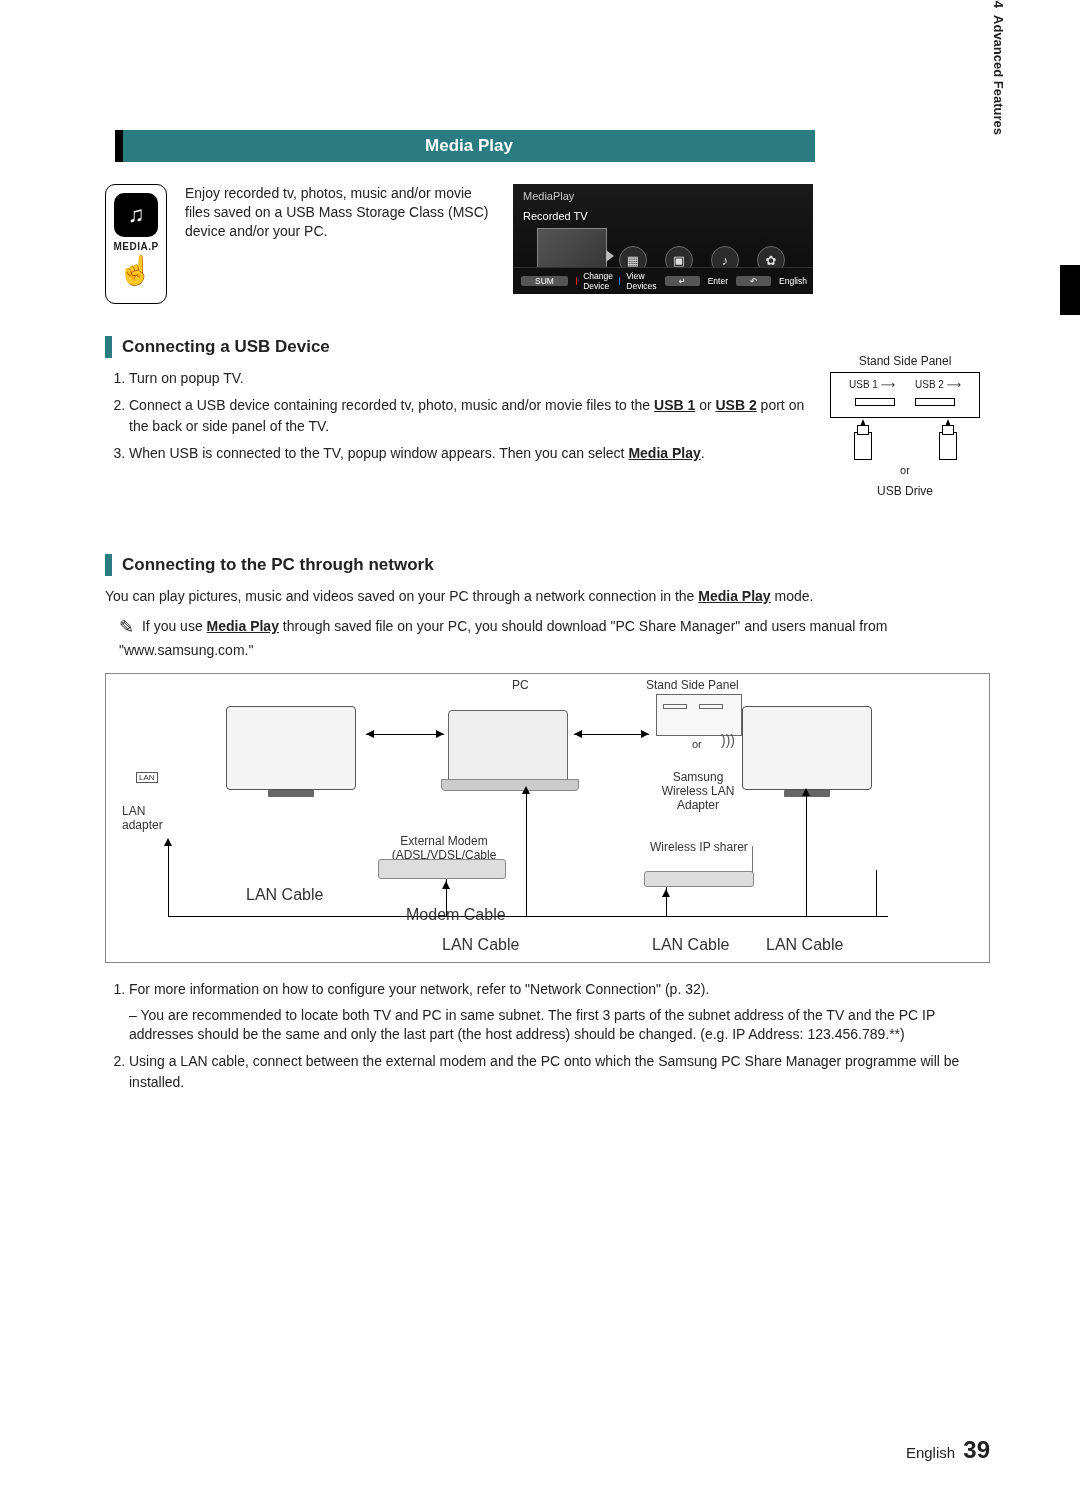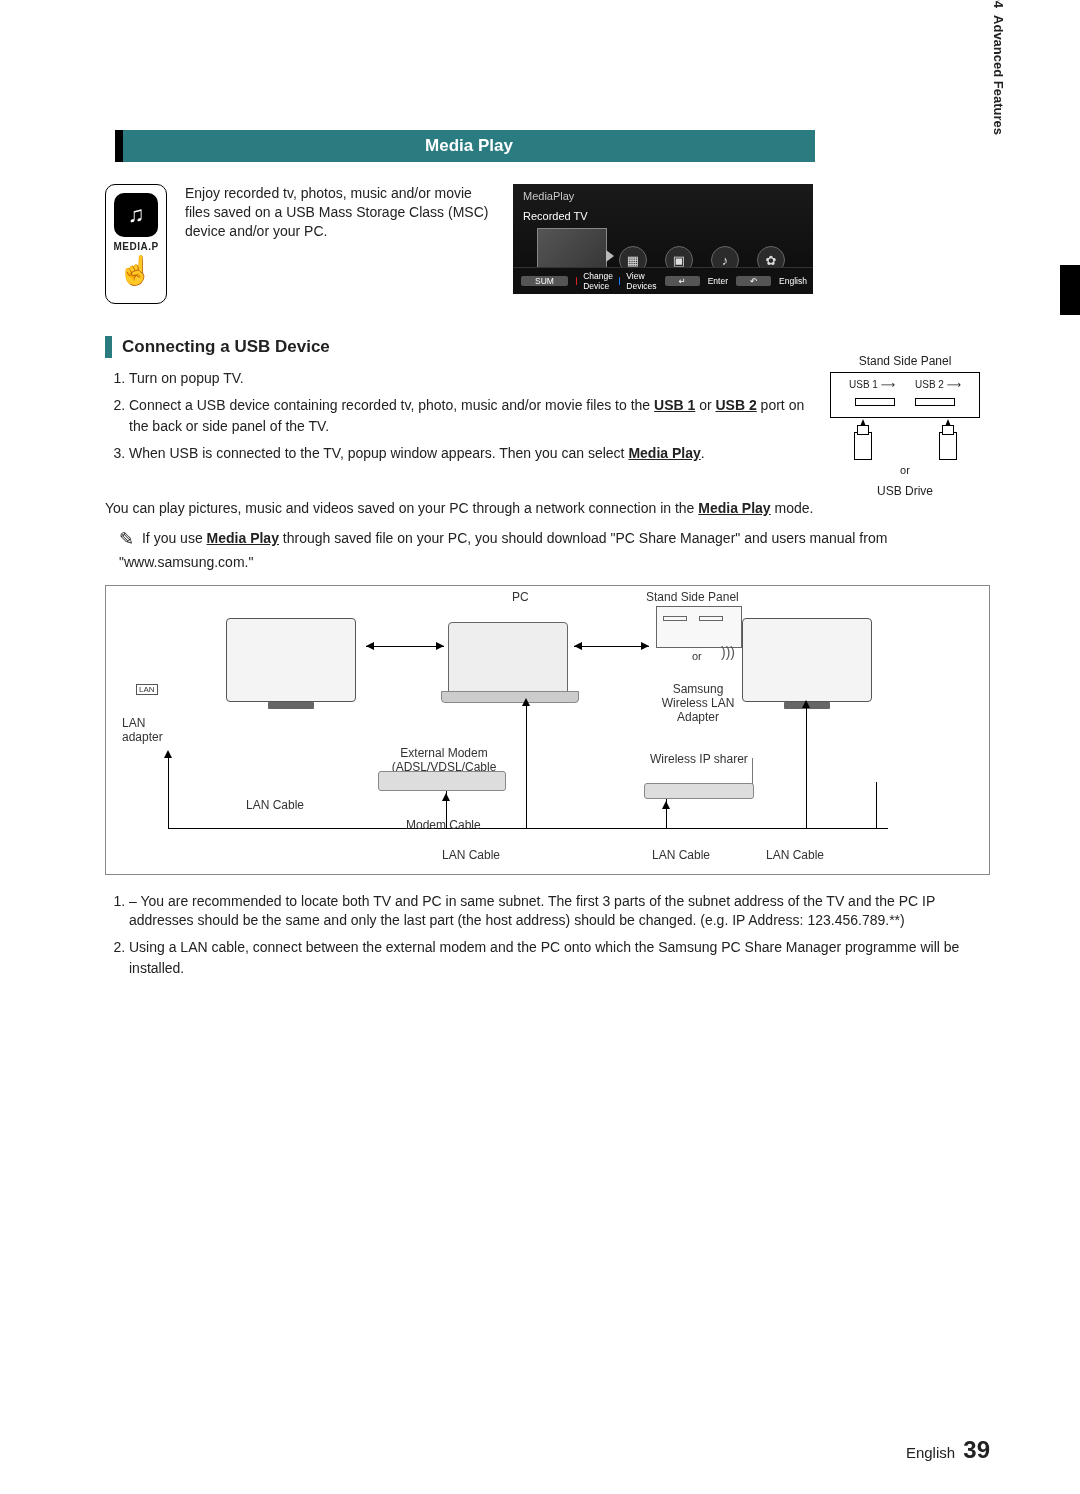--- a/index.html
+++ b/index.html
@@ -172,21 +172,21 @@
     position:absolute;left:538px;top:197px;width:110px;height:16px;background:#ddd;border:1px solid #888;border-radius:3px;
   }
   .antenna{position:absolute;left:646px;top:172px;width:1px;height:26px;background:#777;}
   .wifi-arc{position:absolute;left:615px;top:58px;font-size:14px;color:#555;}
   .arrow-h{position:absolute;height:1px;background:#000;}
   .arrow-h::before,.arrow-h::after{content:"";position:absolute;border-top:4px solid transparent;border-bottom:4px solid transparent;top:-4px;}
   .arrow-h::before{left:0;border-right:8px solid #000;}
   .arrow-h::after{right:0;border-left:8px solid #000;}
   .line-v{position:absolute;width:1px;background:#000;}
   .arrow-u{position:absolute;width:0;height:0;border-left:4px solid transparent;border-right:4px solid transparent;border-bottom:8px solid #000;}
-  .cable-tag{position:absolute;font-size:12px;}
+  .cable-tag{position:absolute;font-size:16px;}
   .mini-panel{position:absolute;border:1px solid #666;width:86px;height:42px;left:550px;top:20px;background:#f8f8f8;font-size:8px;}
   .mini-panel .sl{width:24px;height:5px;border:1px solid #666;display:inline-block;margin:9px 6px 0 6px;}
 
   .footer{
     position:absolute;bottom:30px;right:90px;font-size:15px;
   }
   .footer .pg{font-weight:bold;font-size:24px;margin-left:4px;}
   .steps-2 li {margin-bottom:8px;}
   .sub{margin:6px 0 0 0;list-style:none;padding-left:0;}
   .sub li::before{content:"– ";}
@@ -271,20 +271,24 @@
   <ol class="steps">
     <li>Turn on popup TV.</li>
     <li>
       <span>Connect a USB device containing recorded tv, photo, music and/or movie files to the </span><span class="bold">USB 1</span><span> or </span><span class="bold">USB 2</span><span> port on the back or side panel of the TV.</span>
     </li>
     <li>
       <span>When USB is connected to the TV, popup window appears. Then you can select </span><span class="bold">Media Play</span><span>.</span>
     </li>
   </ol>
 
+  <div class="sec-head" style="margin-top:90px;">
+    <span class="bar"></span>
+    <span>Connecting to the PC through network</span>
+  </div>
 
   <div class="pc-para">
     <span>You can play pictures, music and videos saved on your PC through a network connection in the </span><span class="bold">Media Play</span><span> mode.</span>
   </div>
   <div class="note">
     <span class="note-icon">✎</span>
     <span>If you use </span><span class="bold">Media Play</span><span> through saved file on your PC, you should download "PC Share Manager" and users manual from "www.samsung.com."</span>
   </div>
 
   <div class="net-diagram">
@@ -331,20 +335,21 @@
 
     <div class="cable-tag" style="left:140px;top:212px;">LAN Cable</div>
     <div class="cable-tag" style="left:300px;top:232px;">Modem Cable</div>
     <div class="cable-tag" style="left:336px;top:262px;">LAN Cable</div>
     <div class="cable-tag" style="left:546px;top:262px;">LAN Cable</div>
     <div class="cable-tag" style="left:660px;top:262px;">LAN Cable</div>
   </div>
 
   <ol class="steps steps-2" style="margin-top:16px;">
     <li>
+      <span>For more information on how to configure your network, refer to "Network Connection" (p. 32).</span>
       <ul class="sub">
         <li>You are recommended to locate both TV and PC in same subnet. The first 3 parts of the subnet address of the TV and the PC IP addresses should be the same and only the last part (the host address) should be changed. (e.g. IP Address: 123.456.789.**)</li>
       </ul>
     </li>
     <li>
       <span>Using a LAN cable, connect between the external modem and the PC onto which the Samsung PC Share Manager programme will be installed.</span>
     </li>
   </ol>
 
   <div class="footer">

